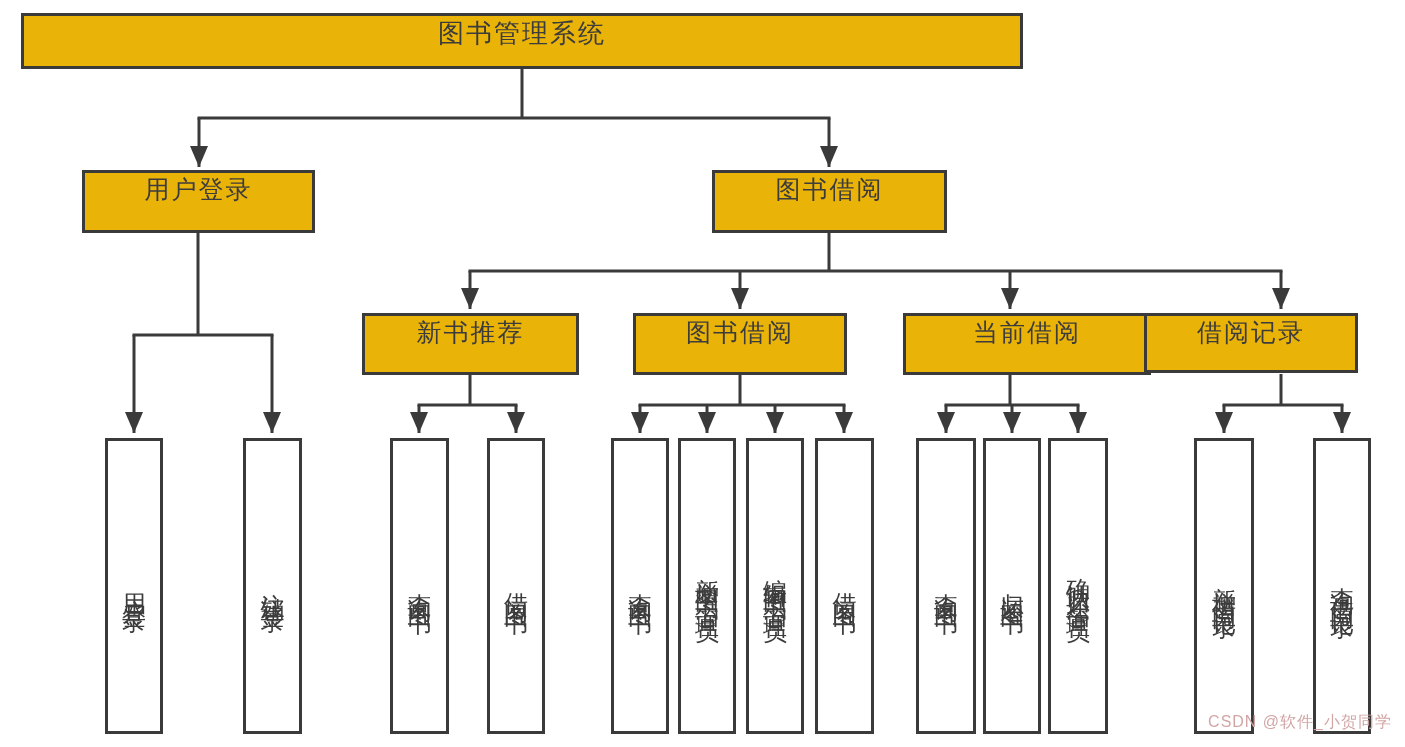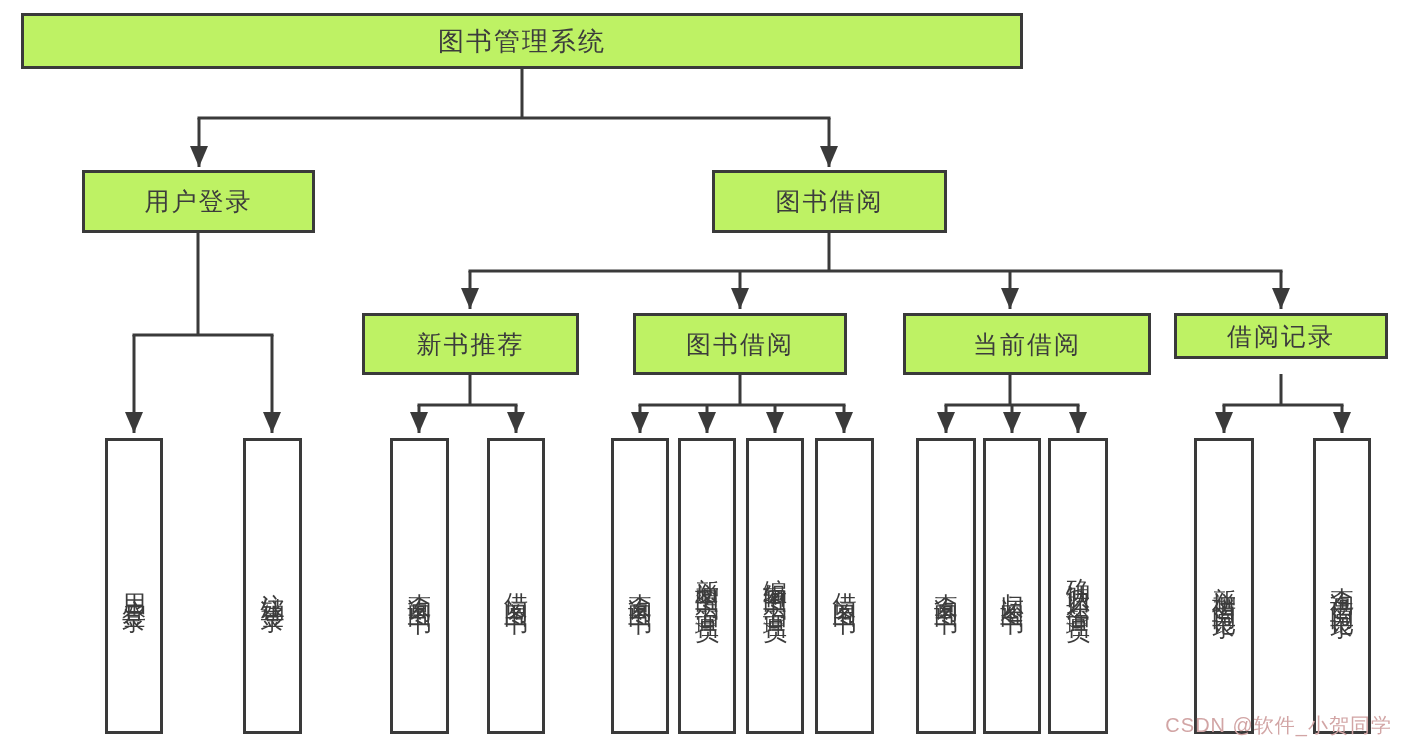--- a/index.html
+++ b/index.html
@@ -5,37 +5,37 @@
   html,body{margin:0;padding:0;}
   body{
     width:1405px;height:747px;position:relative;overflow:hidden;
     background:#ffffff;color:#3c3c3c;
     font-family:"Liberation Sans", sans-serif;
   }
   .stage{position:absolute;left:0;top:0;width:1405px;height:747px;}
   svg.wires{position:absolute;left:0;top:0;pointer-events:none;z-index:1;}
   .node{
     position:absolute;box-sizing:border-box;z-index:2;
-    border:3px solid #3a3a3a;background:#bef264;
-    display:flex;align-items:center;justify-content:center;
+    border:3px solid #3a3a3a;background:#eab308;
+    display:flex;align-items:flex-start;justify-content:center;
     font-size:25px;letter-spacing:2px;white-space:nowrap;
   }
   .node.root{font-size:26px;}
   .vnode{
     position:absolute;top:438px;height:296px;box-sizing:border-box;z-index:2;
     border:3px solid #3a3a3a;background:#ffffff;
     display:flex;align-items:center;justify-content:center;
   }
   .vtext{
     writing-mode:vertical-rl;text-orientation:mixed;
     font-size:24px;line-height:1;letter-spacing:6px;white-space:nowrap;
   }
   .watermark{
     position:absolute;right:13px;top:712px;z-index:3;
-    font-size:20px;letter-spacing:1px;color:#d2a5a5;white-space:nowrap;
+    font-size:16px;letter-spacing:1px;color:#d2a5a5;white-space:nowrap;
   }
 </style>
 </head>
 <body>
 
 <div class="stage">
 
   <svg class="wires" width="1405" height="747" viewBox="0 0 1405 747">
     <defs>
       <marker id="arw" markerUnits="strokeWidth" markerWidth="8" markerHeight="7" refX="7" refY="3" orient="auto">
@@ -92,21 +92,21 @@
 
   <div class="node" style="left:633px;top:313px;width:214px;height:62px">
     <span>图书借阅</span>
   </div>
   <div class="node" style="left:362px;top:313px;width:217px;height:62px">
     <span>新书推荐</span>
   </div>
   <div class="node" style="left:903px;top:313px;width:248px;height:62px">
     <span>当前借阅</span>
   </div>
-  <div class="node" style="left:1174px;top:313px;width:214px;height:46px">
+  <div class="node" style="left:1144px;top:313px;width:214px;height:60px">
     <span>借阅记录</span>
   </div>
 
   <div class="vnode" style="left:105px;width:58px">
     <span class="vtext">用户登录</span>
   </div>
   <div class="vnode" style="left:243px;width:59px">
     <span class="vtext">注销登录</span>
   </div>
 

